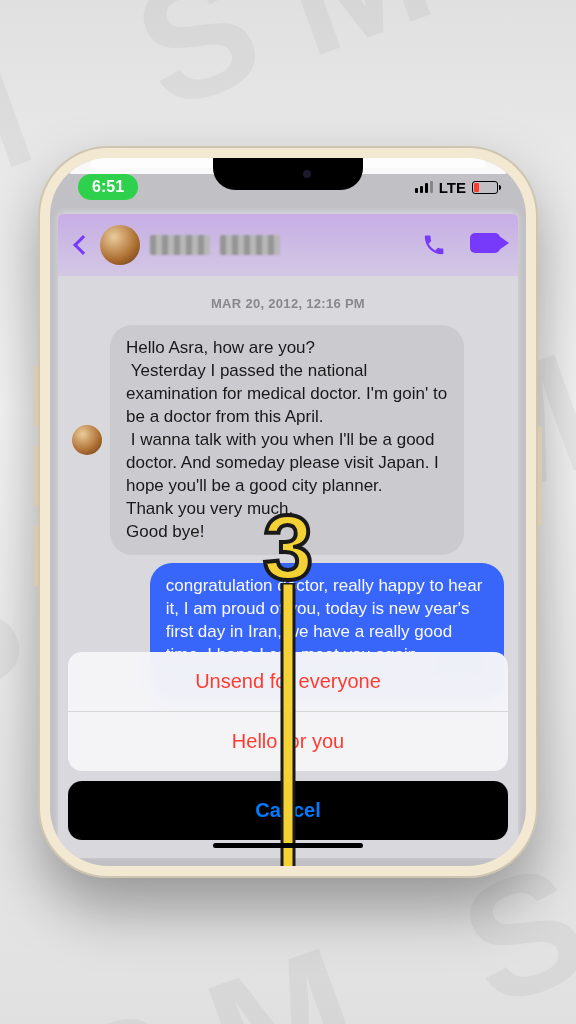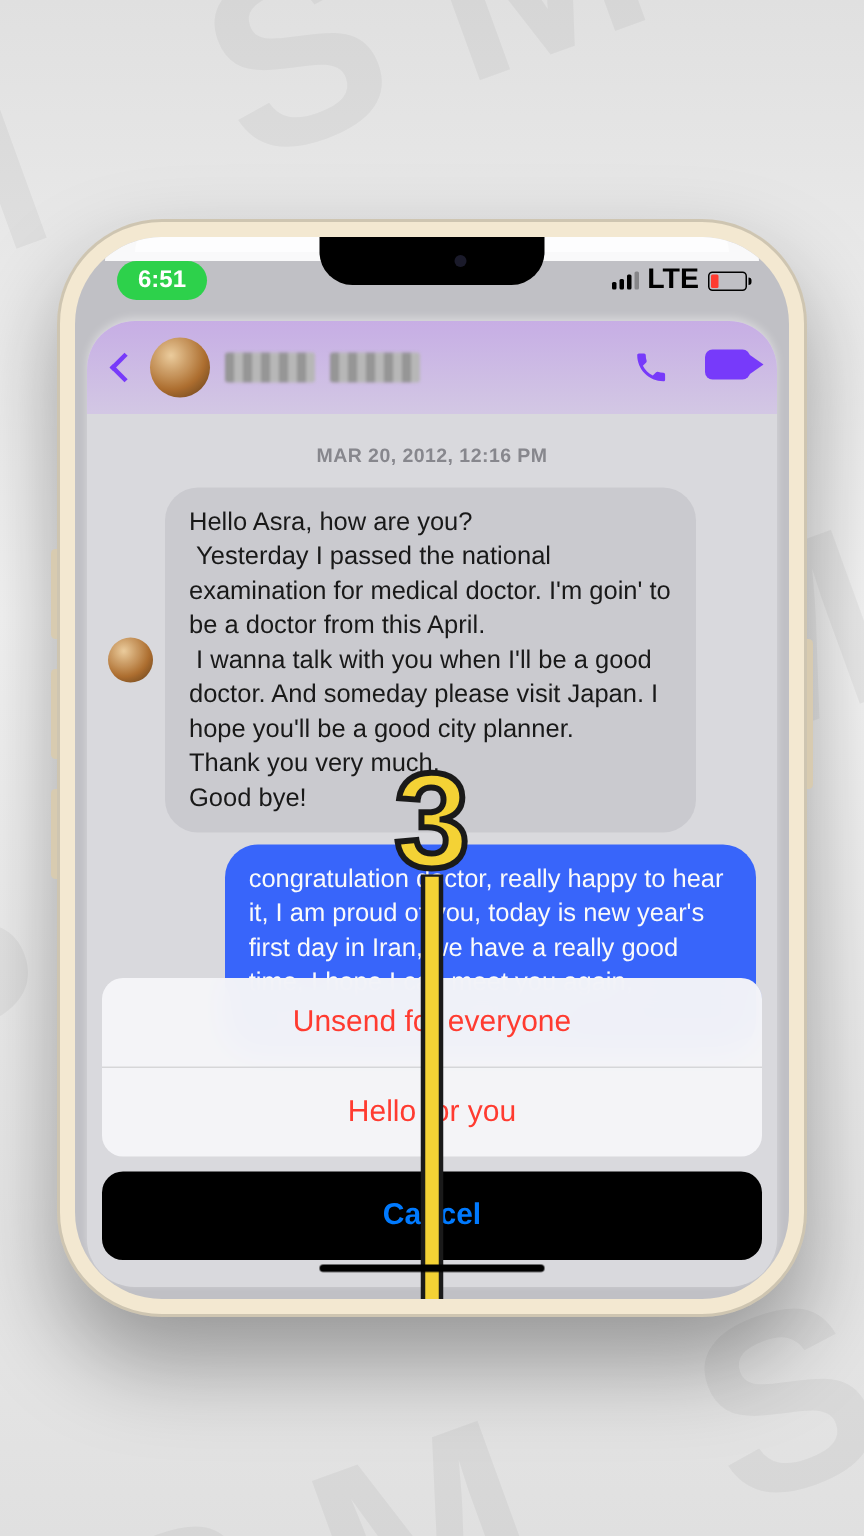--- a/index.html
+++ b/index.html
@@ -110,21 +110,21 @@
     color: #fff;
     font-size: 16px;
     padding: 4px 14px;
     border-radius: 16px;
   }
   .status-right {
     display: flex;
     align-items: center;
     gap: 6px;
     color: #000;
-    font-size: 19px;
+    font-size: 15px;
     font-weight: 600;
   }
   .signal-bars {
     display: flex;
     align-items: flex-end;
     gap: 2px;
     height: 12px;
   }
   .signal-bars span {
     width: 3px;
@@ -160,21 +160,21 @@
     border-radius: 1px;
   }
 
   .card {
     position: absolute;
     top: 56px;
     left: 8px;
     right: 8px;
     bottom: 8px;
     background: #dedee2;
-    border-radius: 32px;
+    border-radius: 5px;
     overflow: hidden;
     box-shadow: 0 -2px 6px rgba(255,255,255,0.4);
   }
   .card-stack {
     position: absolute;
     top: -10px;
     left: 40px;
     right: 40px;
     height: 20px;
     background: rgba(255,255,255,0.7);

